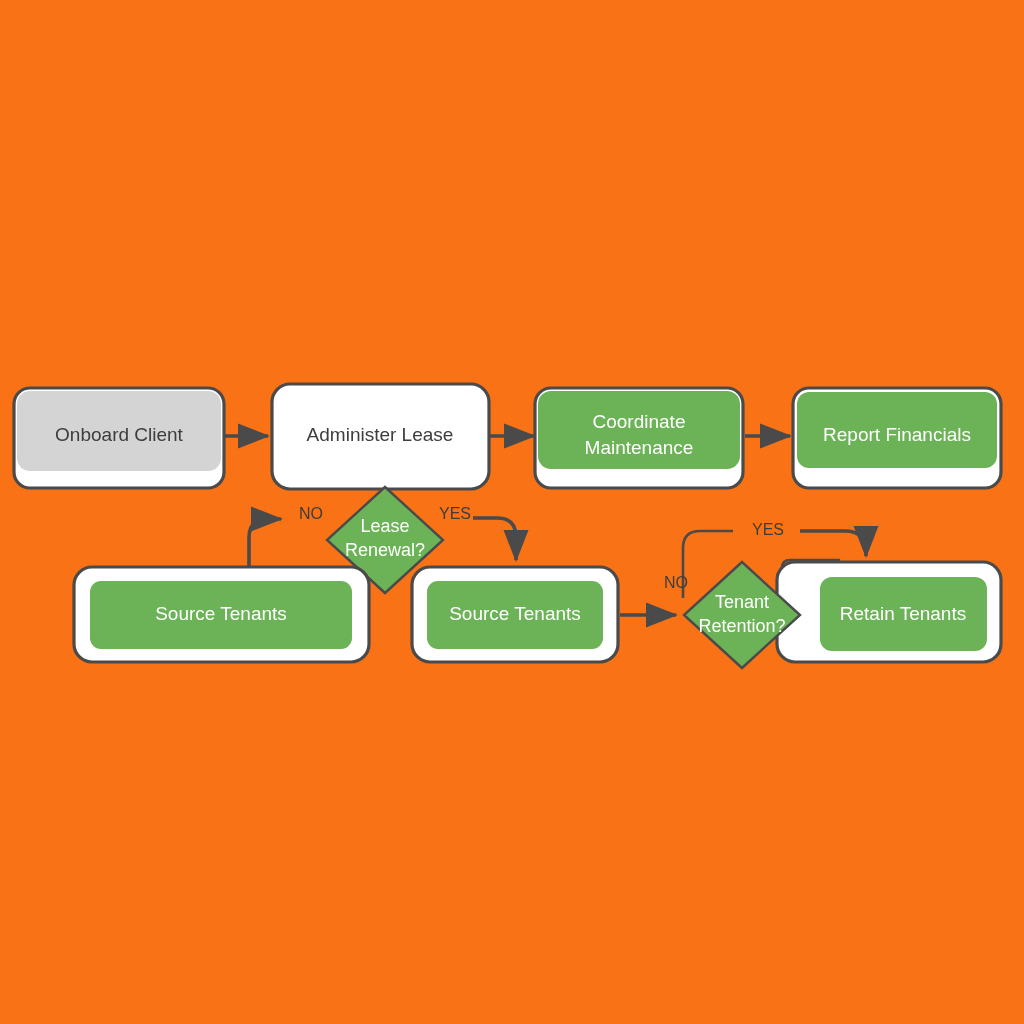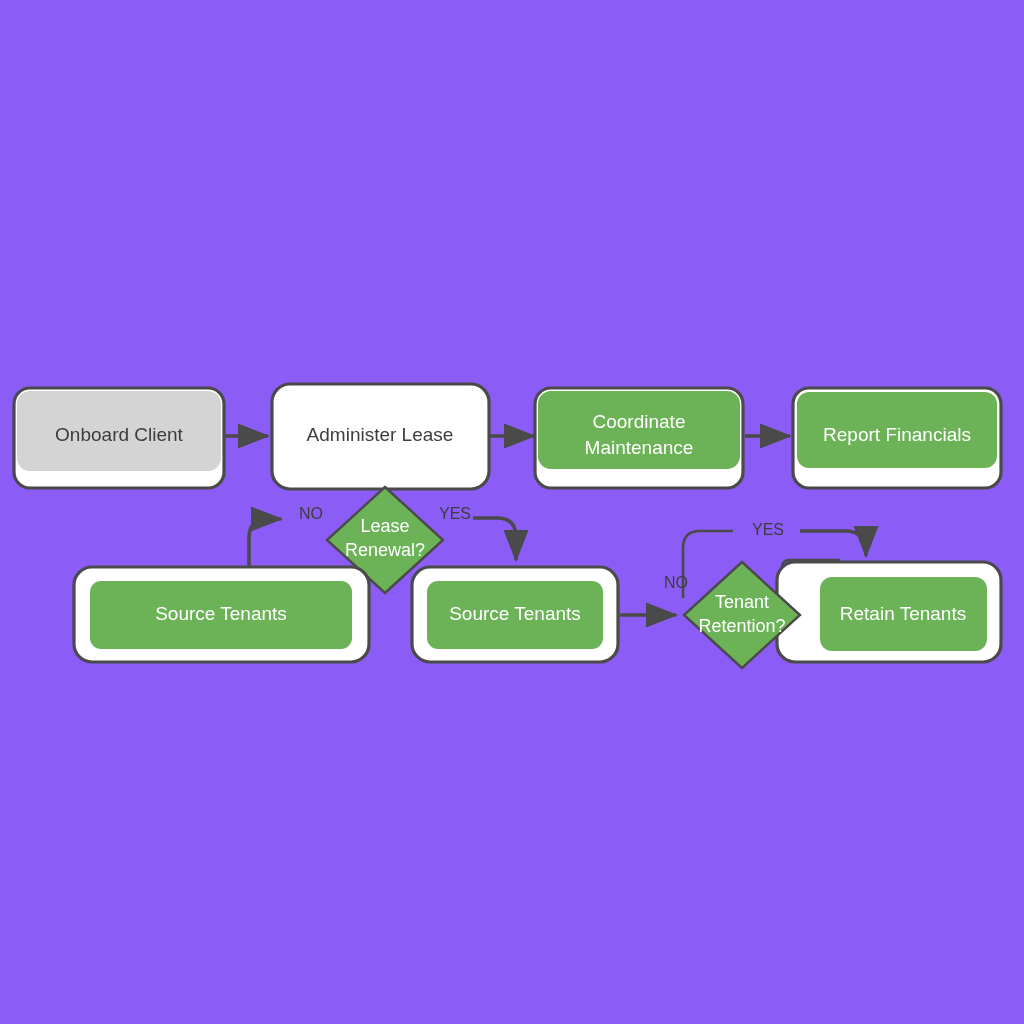--- a/index.html
+++ b/index.html
@@ -4,21 +4,21 @@
 <style>
   html, body {
     margin: 0;
     padding: 0;
     background: #ffffff;
   }
   #canvas {
     position: relative;
     width: 1024px;
     height: 1024px;
-    background: #8b5cf6;
+    background: #f97316;
     font-family: "Liberation Sans", sans-serif;
     overflow: hidden;
   }
   svg#flow {
     position: absolute;
     left: 0;
     top: 0;
     width: 1024px;
     height: 1024px;
   }

